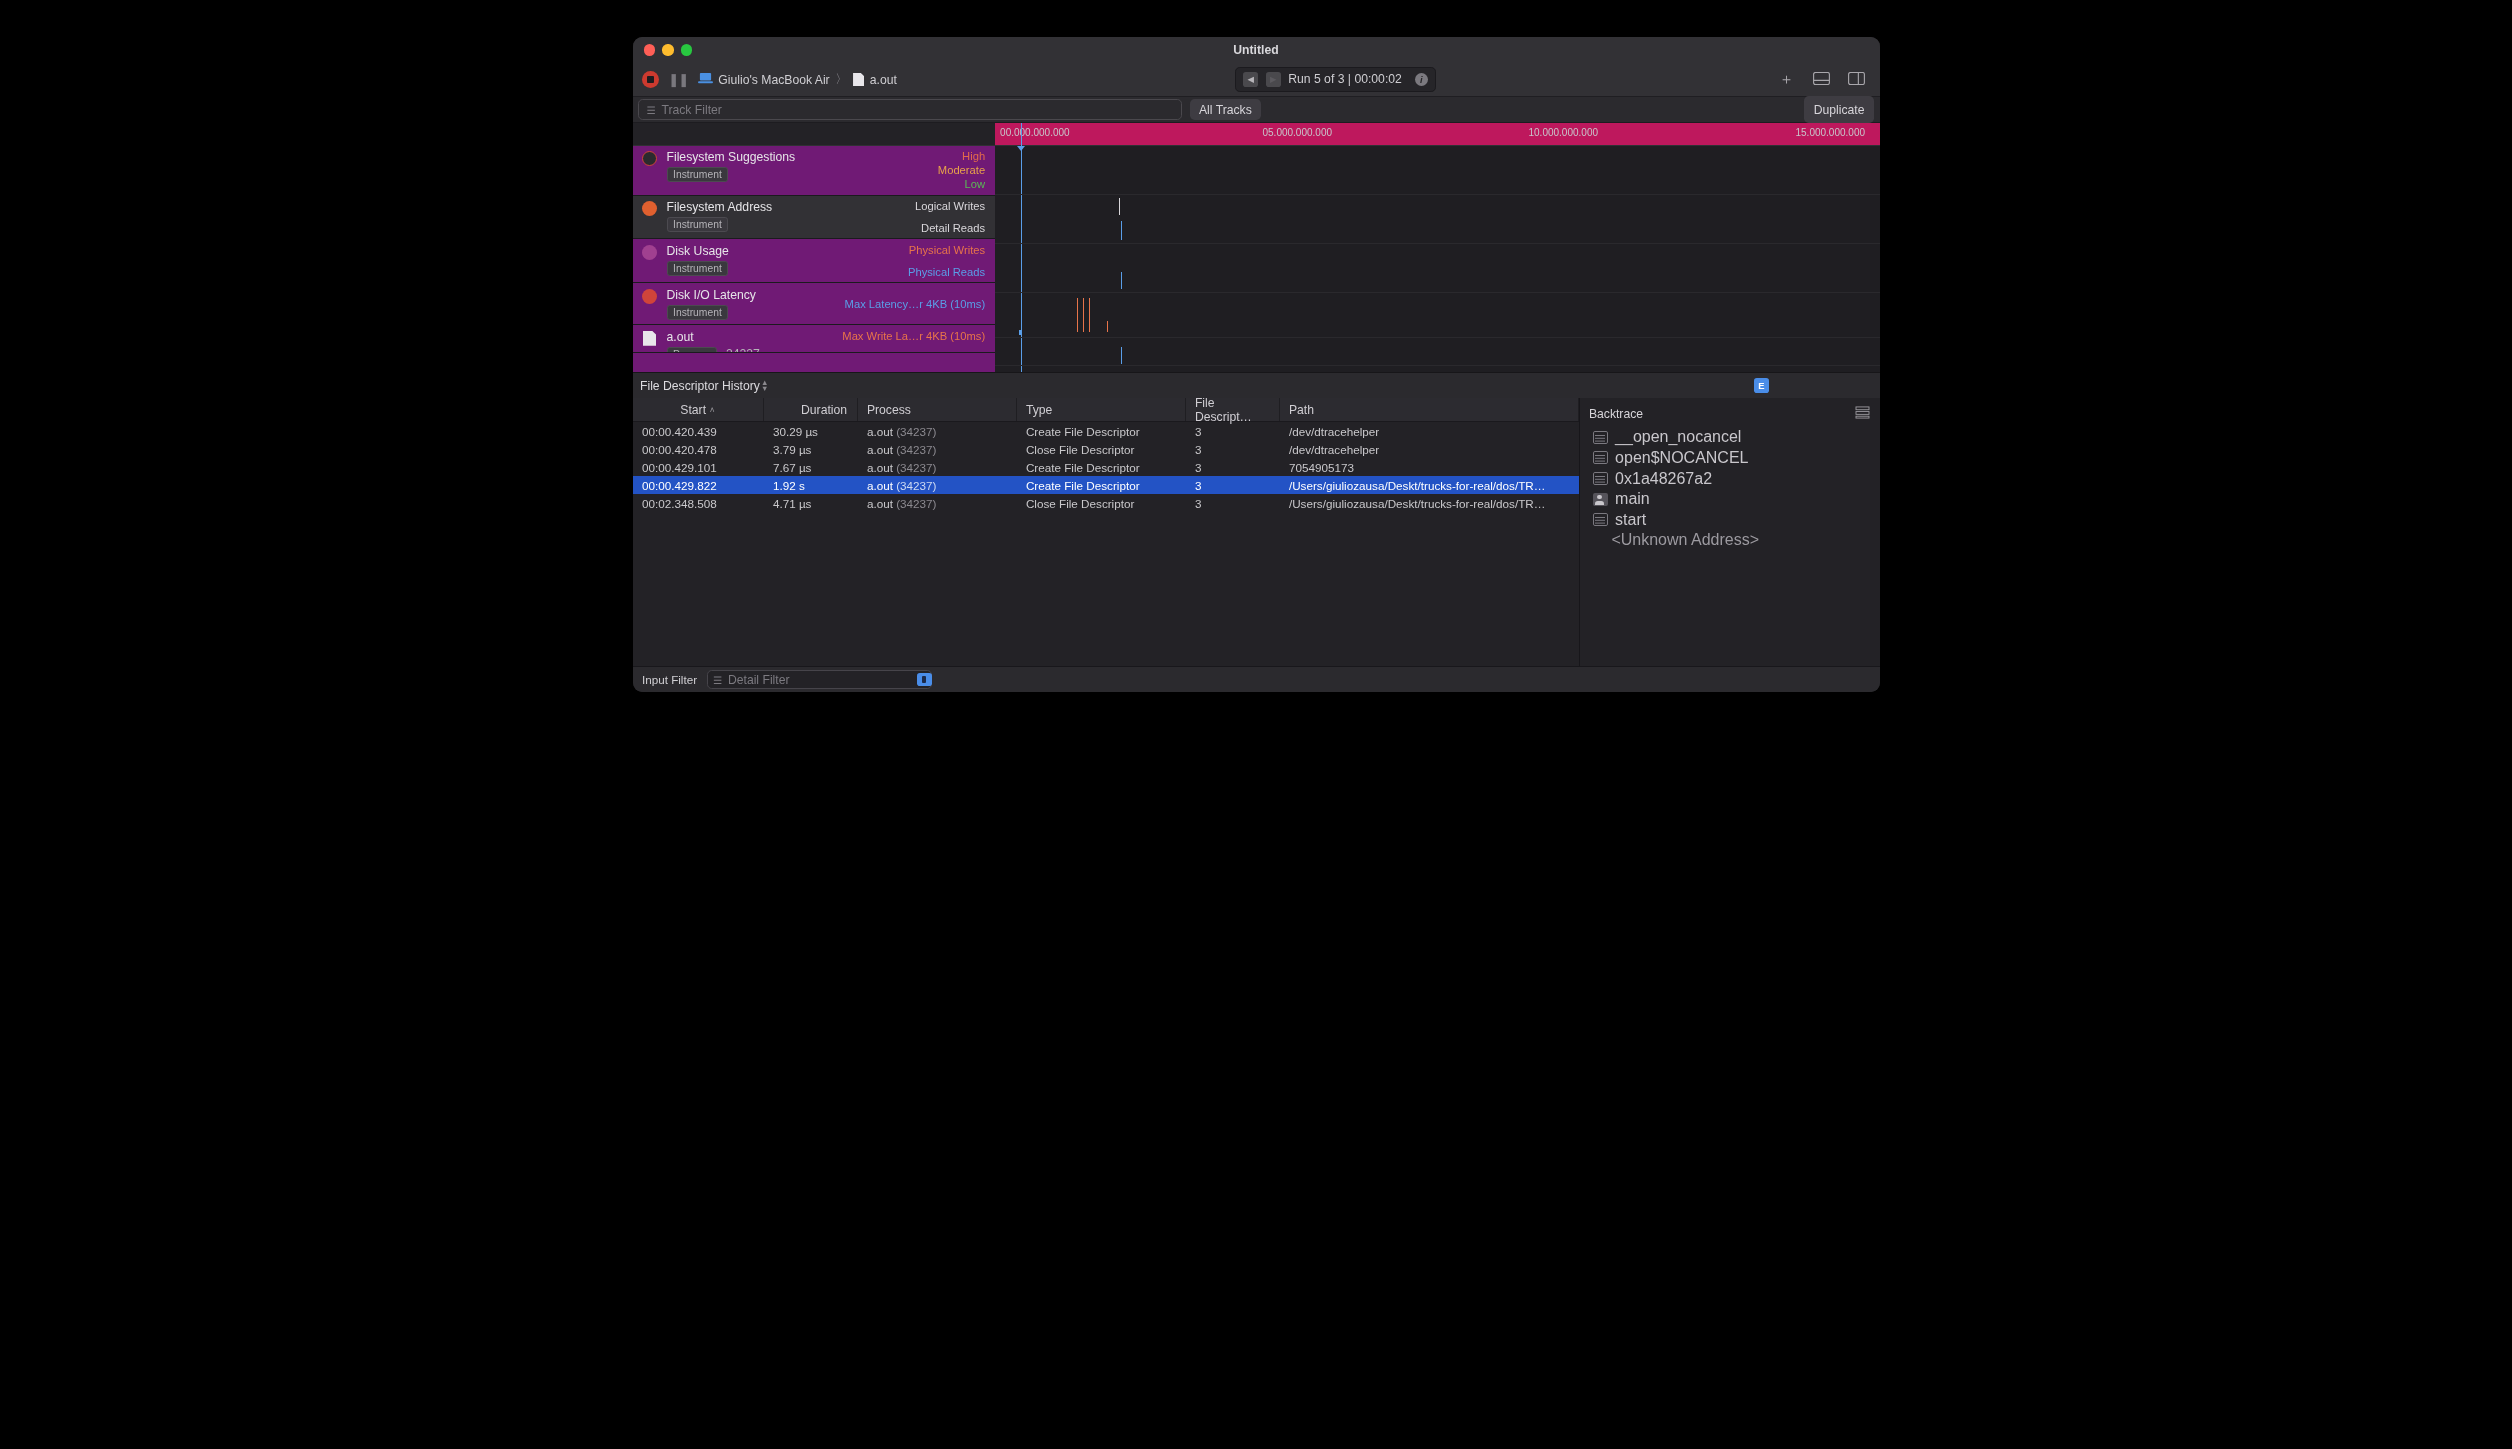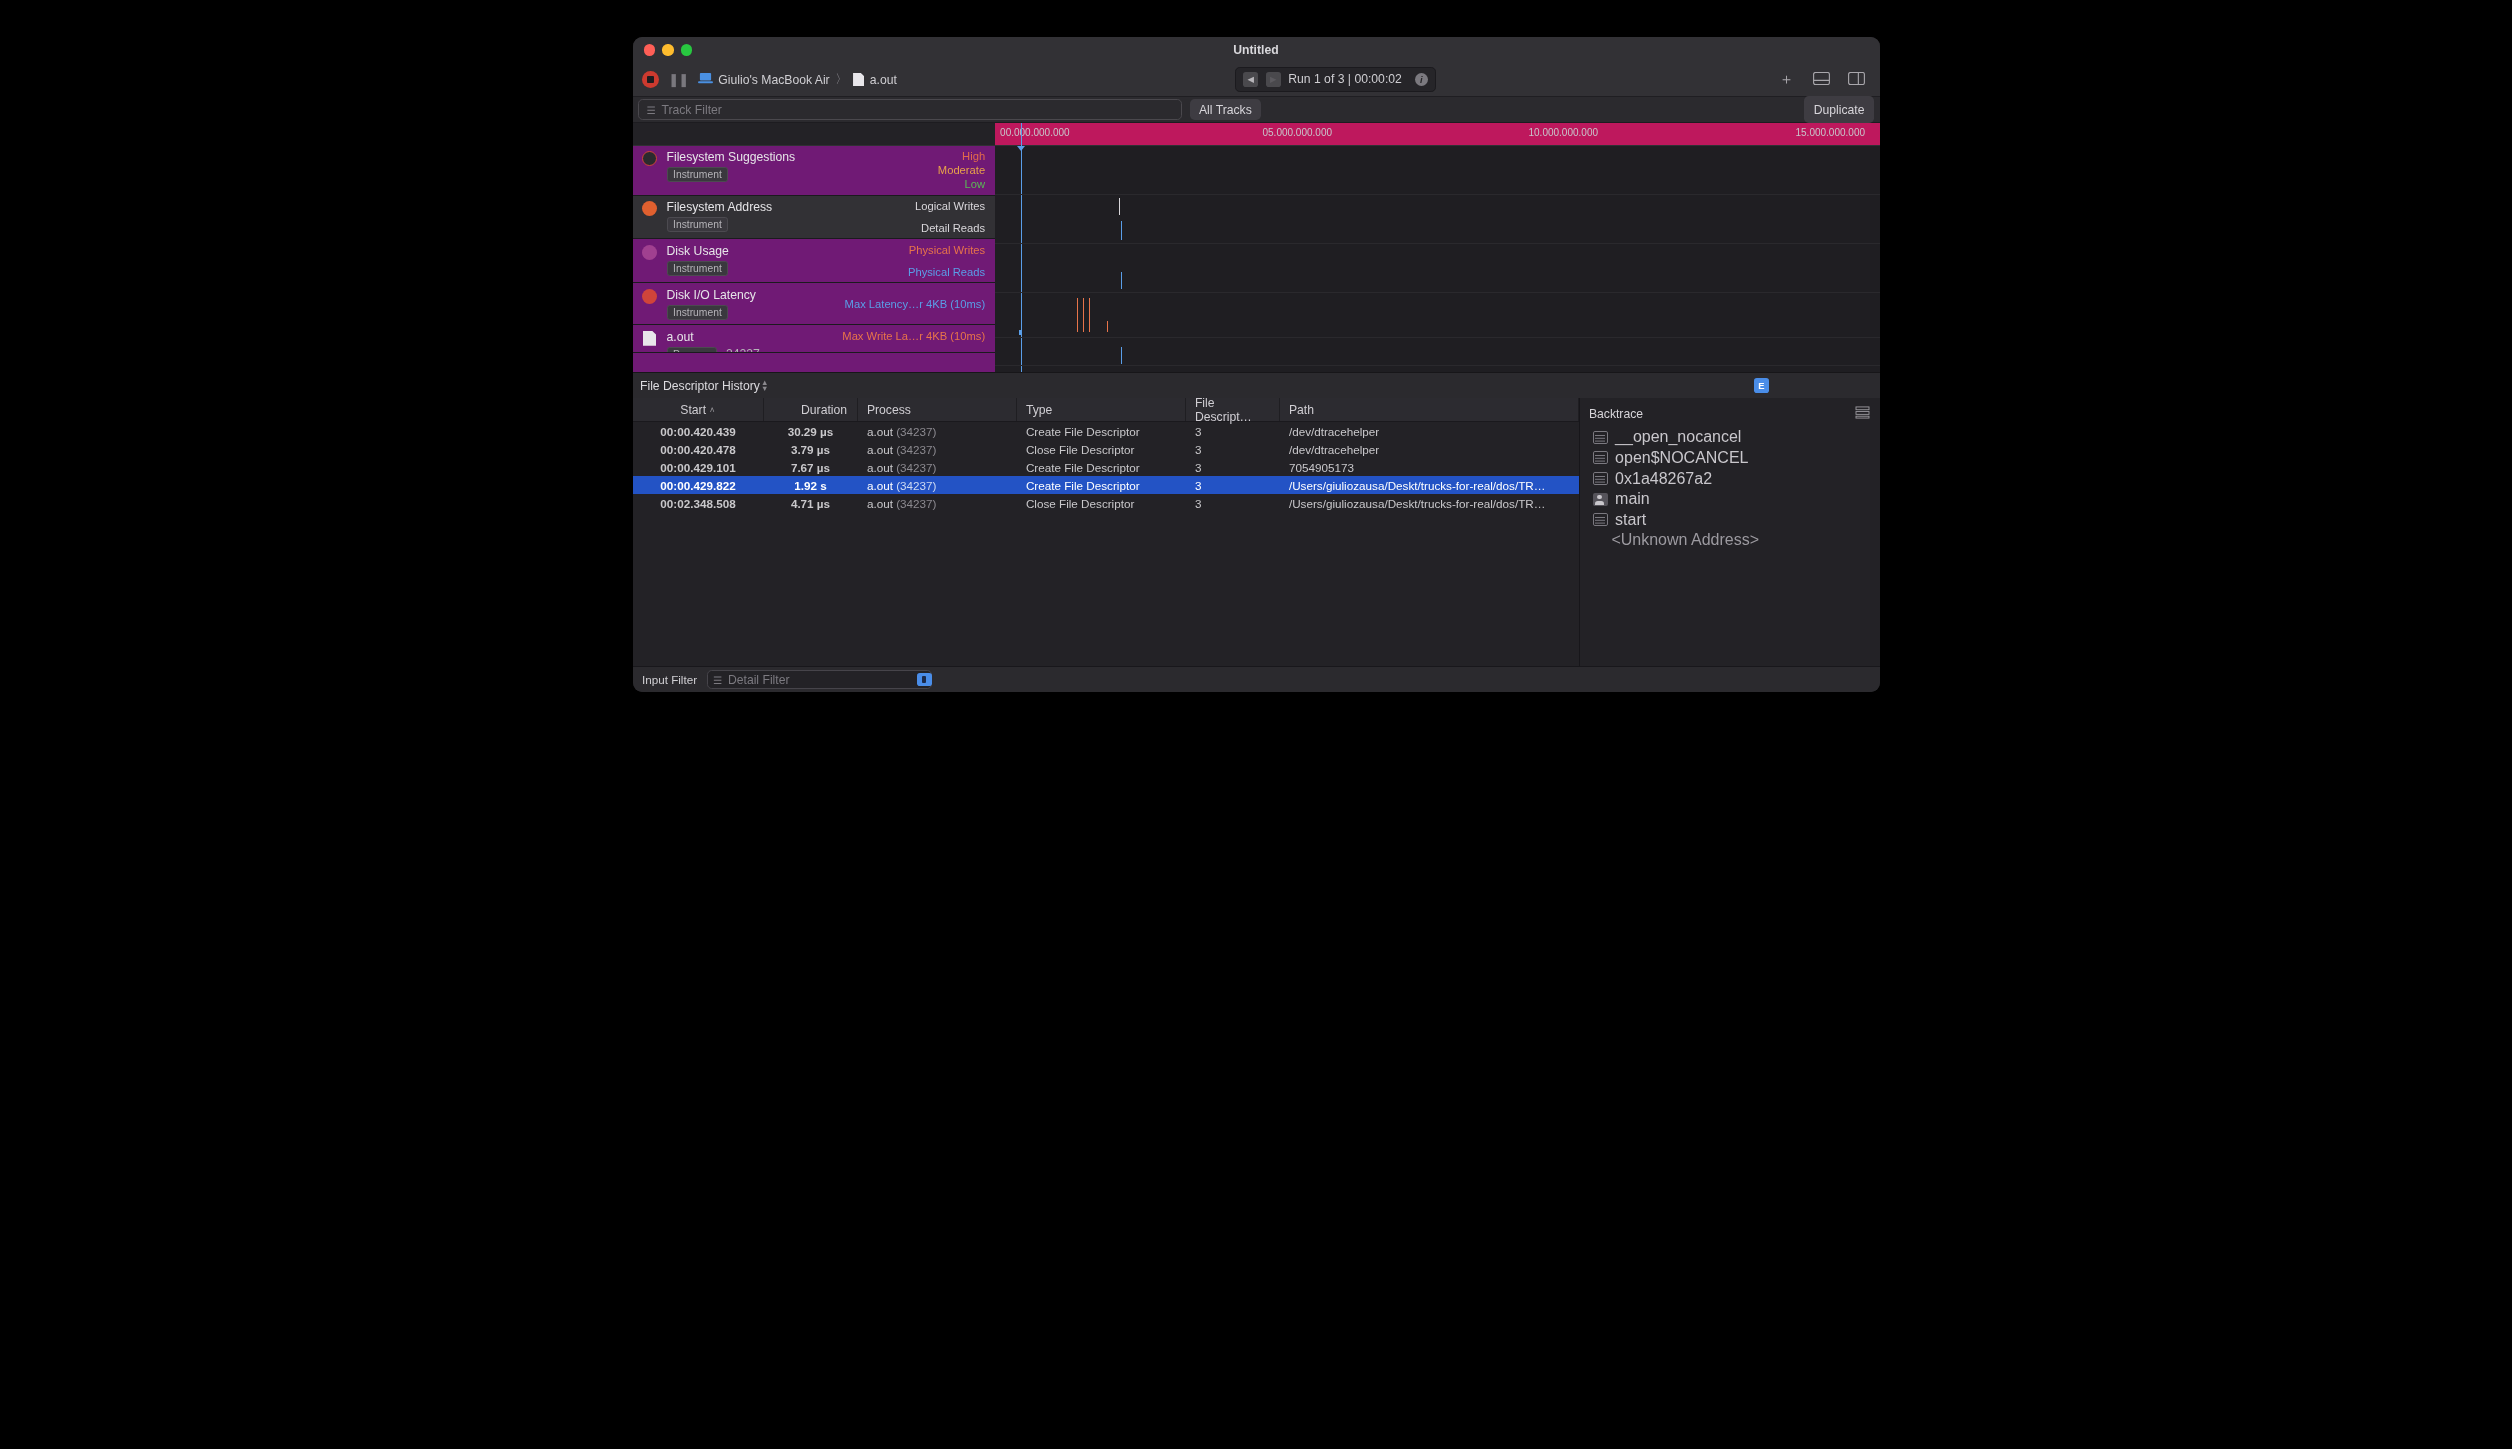--- a/index.html
+++ b/index.html
@@ -65,21 +65,21 @@
 .bt-toggle { margin-left: auto; margin-right: 103px; width: 15px; height: 15px; background: #4a8de8; border-radius: 2.8px; color: #fff; font-size: 9.4px; font-weight: bold; display: flex; align-items: center; justify-content: center; }
 .content-split { display: flex; height: 268px; background: #232226; }
 .table-pane { flex: 1; display: flex; flex-direction: column; border-right: 0.9px solid #17161a; }
 .thead { height: 24.4px; background: #2c2b30; display: flex; border-bottom: 0.9px solid #1a191d; }
 .th { padding: 4.7px 9.4px; border-right: 0.9px solid #1f1e22; color: #d0ced3; font-weight: 500; display: flex; align-items: center; gap: 3.7px; }
 .sort-icon { font-size: 8.4px; color: #9b999e; }
 .tbody { flex: 1; overflow: auto; }
 .tr { height: 18px; display: flex; align-items: center; padding: 0; font-size: 11.7px; }
 .tr.sel { background: #2353c5; color: #fff; }
 .td { padding: 0 9.4px; overflow: hidden; white-space: nowrap; text-overflow: ellipsis; }
-.td.right { text-align: center; font-weight: bold; }
+.td.right { text-align: left; }
 .pid { color: #8c8a90; }
 .tr.sel .pid { color: #cddaf3; }
 .col-start { width: 131px; } .col-dur { width: 94px; } .col-proc { width: 159px; }
 .col-type { width: 169px; } .col-fd { width: 94px; } .col-path { flex: 1; }
 .inspector { width: 300px; background: #232226; padding: 7.5px 9.4px; display: flex; flex-direction: column; }
 .insp-head { display: flex; align-items: center; justify-content: space-between; margin-bottom: 5.6px; }
 .insp-title { color: #d7d5da; font-weight: 500; }
 .stack-btn { color: #9a989d; font-size: 13px; }
 .bt-row { display: flex; align-items: center; gap: 7.5px; height: 20.6px; color: #c9c7cc; font-size: 16px; padding-left: 3.7px; }
 .bt-icon { width: 15px; height: 13px; border: 0.9px solid #7b7980; border-radius: 1.9px; position: relative; }
@@ -120,21 +120,21 @@
       </span>
       <span class="bc-text">Giulio's MacBook Air</span>
       <span class="bc-sep">〉</span>
       <span class="file-icon"></span>
       <span class="bc-text">a.out</span>
     </div>
     <div class="spacer"></div>
     <div class="run-box">
       <div class="nav-btn">◀</div>
       <div class="nav-btn disabled">▶</div>
-      <span class="run-text">Run 1 of 3  |  00:00:02</span>
+      <span class="run-text">Run 5 of 3  |  00:00:02</span>
       <div class="info-icon">i</div>
     </div>
     <div class="spacer"></div>
     <div class="tool-icon">＋</div>
     <div class="tool-icon">
       <svg width="17" height="13" viewBox="0 0 18 14">
           <rect x="0.5" y="0.5" width="17" height="13" rx="2" fill="none" stroke="#a9a7ac" stroke-width="1.2"></rect>
           <line x1="0.5" y1="9" x2="17.5" y2="9" stroke="#a9a7ac" stroke-width="1.2"></line>
         </svg>
     </div>

